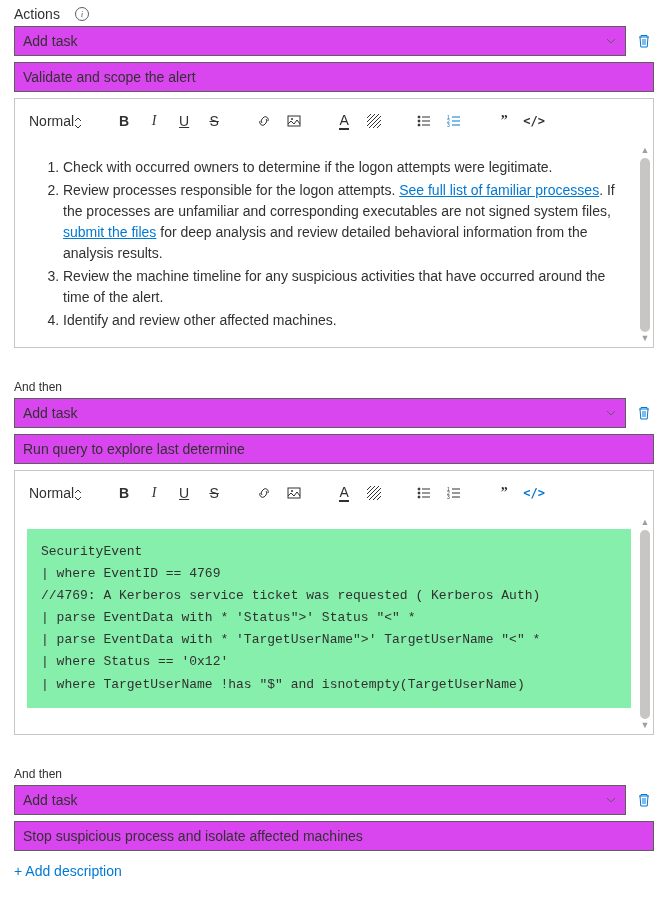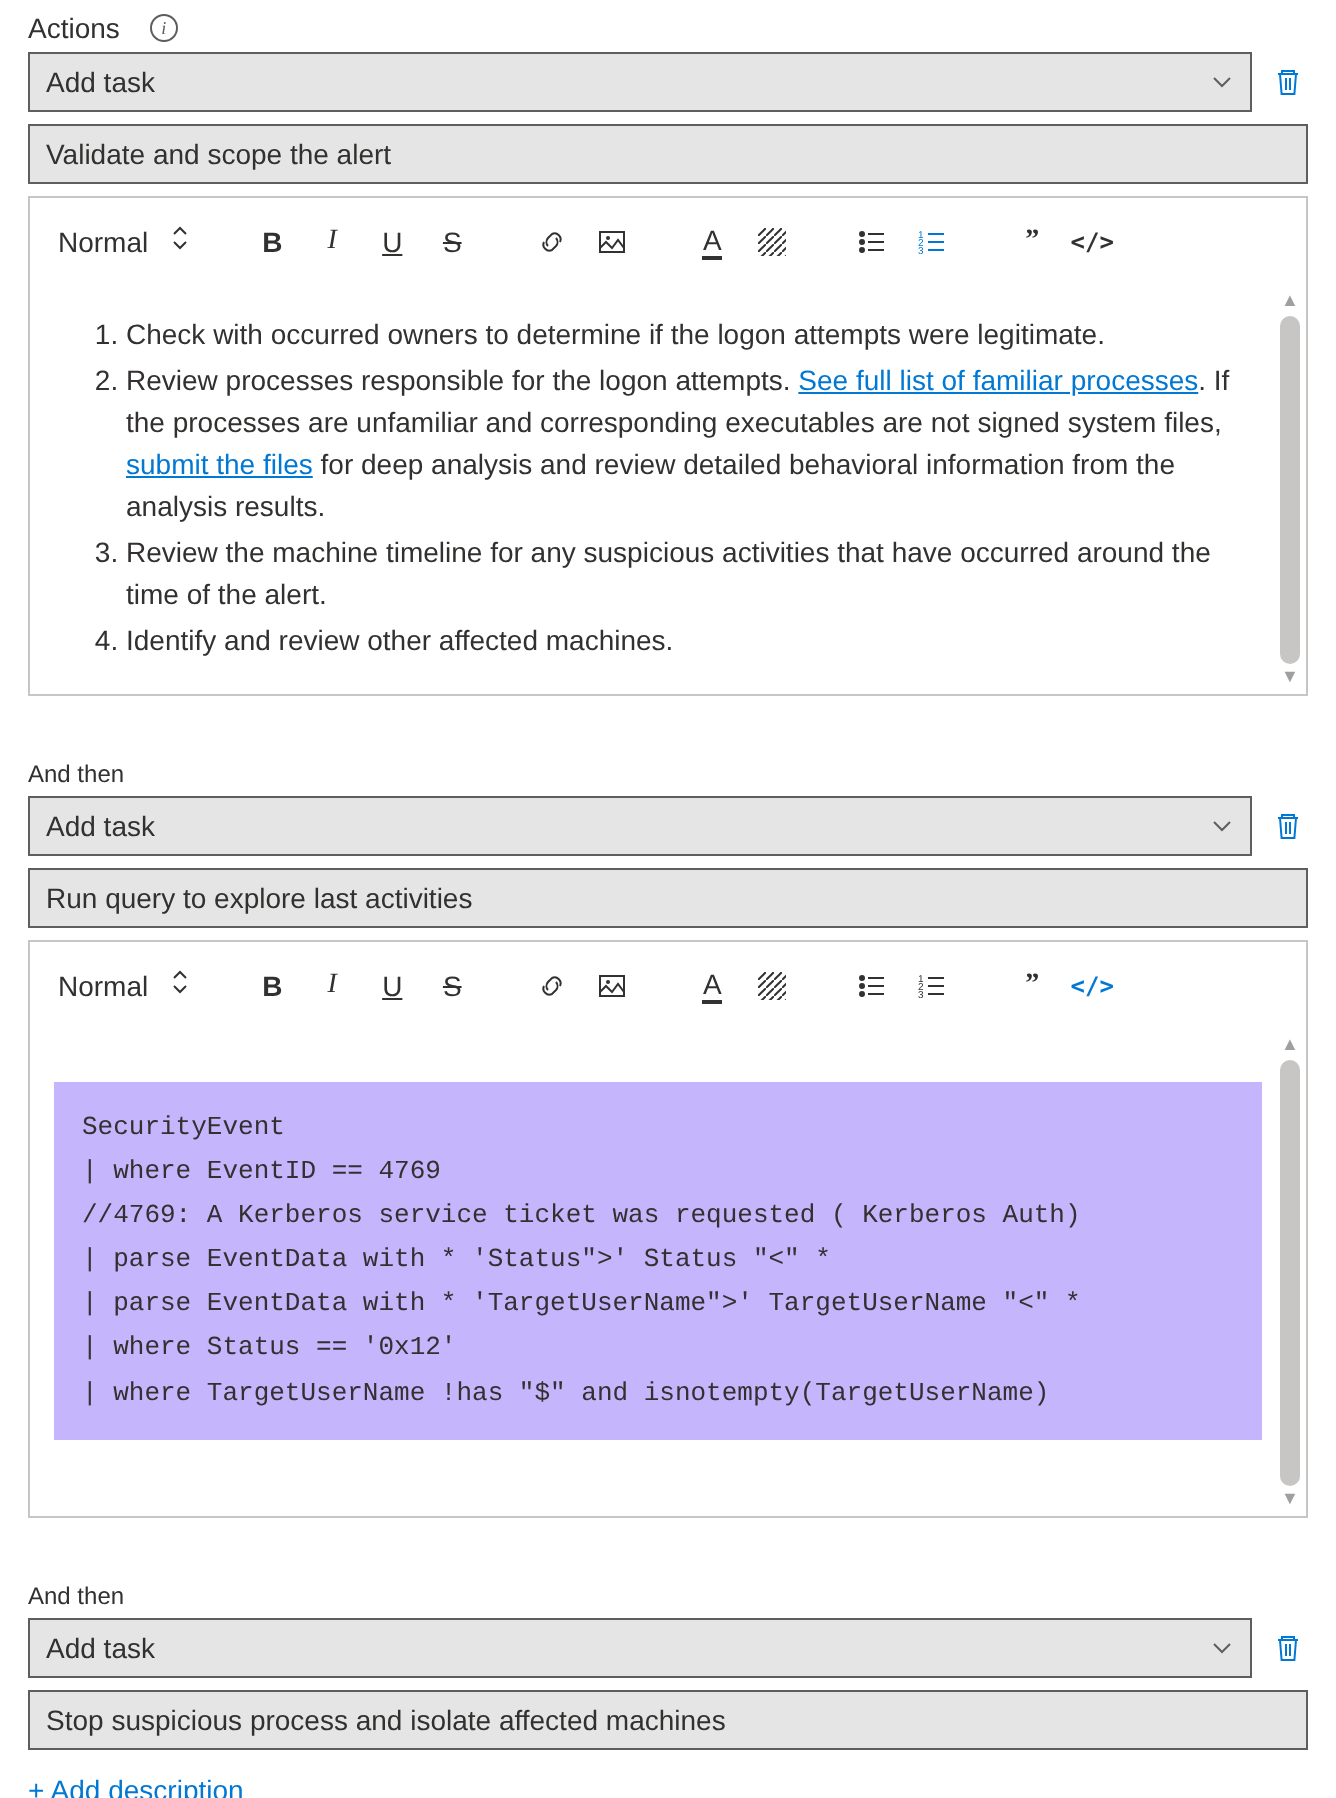--- a/index.html
+++ b/index.html
@@ -6,37 +6,37 @@
       --border:#605e5c;
       --border-light:#c8c6c4;
       --blue:#0078d4;
       --text:#323130;
     }
     *{box-sizing:border-box}
     body{width:668px;margin:0;padding:0 14px 14px 14px;font-family:"Segoe UI",Arial,sans-serif;font-size:14px;color:var(--text);background:#fff}
     .section-header{display:flex;align-items:center;gap:15px;padding:6px 0 4px 0;font-size:14px}
     .info-icon{width:14px;height:14px;border:1px solid #605e5c;border-radius:50%;display:inline-flex;align-items:center;justify-content:center;font-size:9px;color:#605e5c;font-family:serif;font-style:italic}
     .row{display:flex;align-items:center;gap:8px;margin-bottom:6px}
-    .select,.input{height:30px;border:1px solid var(--border);padding:0 8px;font-size:14px;background:#e5e5e5;display:flex;align-items:center}
+    .select,.input{height:30px;border:1px solid var(--border);padding:0 8px;font-size:14px;background:#d946ef;display:flex;align-items:center}
     .select{justify-content:space-between;cursor:pointer}
     .flex-fill{flex:1}
     .del-btn{color:var(--blue);cursor:pointer;padding:2px}
     .del-btn svg{stroke:var(--blue);fill:none}
     .chev{color:#605e5c}
     .editor{border:1px solid var(--border-light);margin-bottom:10px}
     .toolbar{display:flex;align-items:center;gap:2px;padding:6px 8px;height:44px}
-    .t-select{display:flex;align-items:flex-start;gap:12px;padding:4px 6px}
+    .t-select{display:flex;align-items:flex-end;gap:0;padding:4px 6px}
     .tbtn{width:28px;height:28px;display:inline-flex;align-items:center;justify-content:center;cursor:pointer;color:#323130}
     .tbtn.active{color:var(--blue)}
     .sep{width:18px}
     .editor-body{position:relative;padding:14px 18px 14px 18px;font-size:14px;line-height:1.5}
     .editor-body ol{margin:0 0 0 30px;padding:0}
     .editor-body li{margin-bottom:2px}
     a{color:var(--blue)}
-    pre.code{background:#c4b5fd;padding:12px 14px;margin:18px 0px;font-family:"Consolas","Courier New",monospace;font-size:13px;line-height:1.7;white-space:pre-wrap;word-break:break-word}
+    pre.code{background:#86efac;padding:12px 14px;margin:6px 0px;font-family:"Consolas","Courier New",monospace;font-size:13px;line-height:1.7;white-space:pre-wrap;word-break:break-word}
     .scroll-gutter{position:absolute;right:1px;top:1px;bottom:1px;width:14px;background:#fff}
     .scroll-arrow{position:absolute;left:0;right:0;height:14px;display:flex;align-items:center;justify-content:center;color:#a19f9d;font-size:9px}
     .scroll-arrow.top{top:0}.scroll-arrow.bottom{bottom:0}
     .scroll-thumb{position:absolute;left:2px;right:2px;top:14px;bottom:14px;background:#c8c6c4;border-radius:5px}
     .link-btn{color:var(--blue);cursor:pointer;padding:6px 0;display:inline-flex;align-items:center;gap:4px}
     .and-then{font-size:12px;padding-top:22px;padding-bottom:4px}
     svg{display:block}
   </style>
 </head>
 <body>
@@ -170,21 +170,21 @@
     </span>
   </div>
   <span class="del-btn">
     <svg width="16" height="16" viewBox="0 0 16 16" stroke-width="1">
         <path d="M3 4h10M5 4V2.5h6V4M4 4l.8 10h6.4L12 4M7 6v6M9 6v6"></path>
       </svg>
   </span>
 </div>
 <div class="row">
   <div class="input flex-fill">
-    <span>Run query to explore last activities</span>
+    <span>Run query to explore last determine</span>
   </div>
 </div>
 <div class="editor">
   <div class="toolbar">
     <span class="t-select">
       <span>Normal</span>
       <svg width="8" height="12" viewBox="0 0 8 12">
           <path d="M1 4 L4 1 L7 4 M1 8 L4 11 L7 8" stroke="#323130" fill="none"></path>
         </svg>
     </span>

